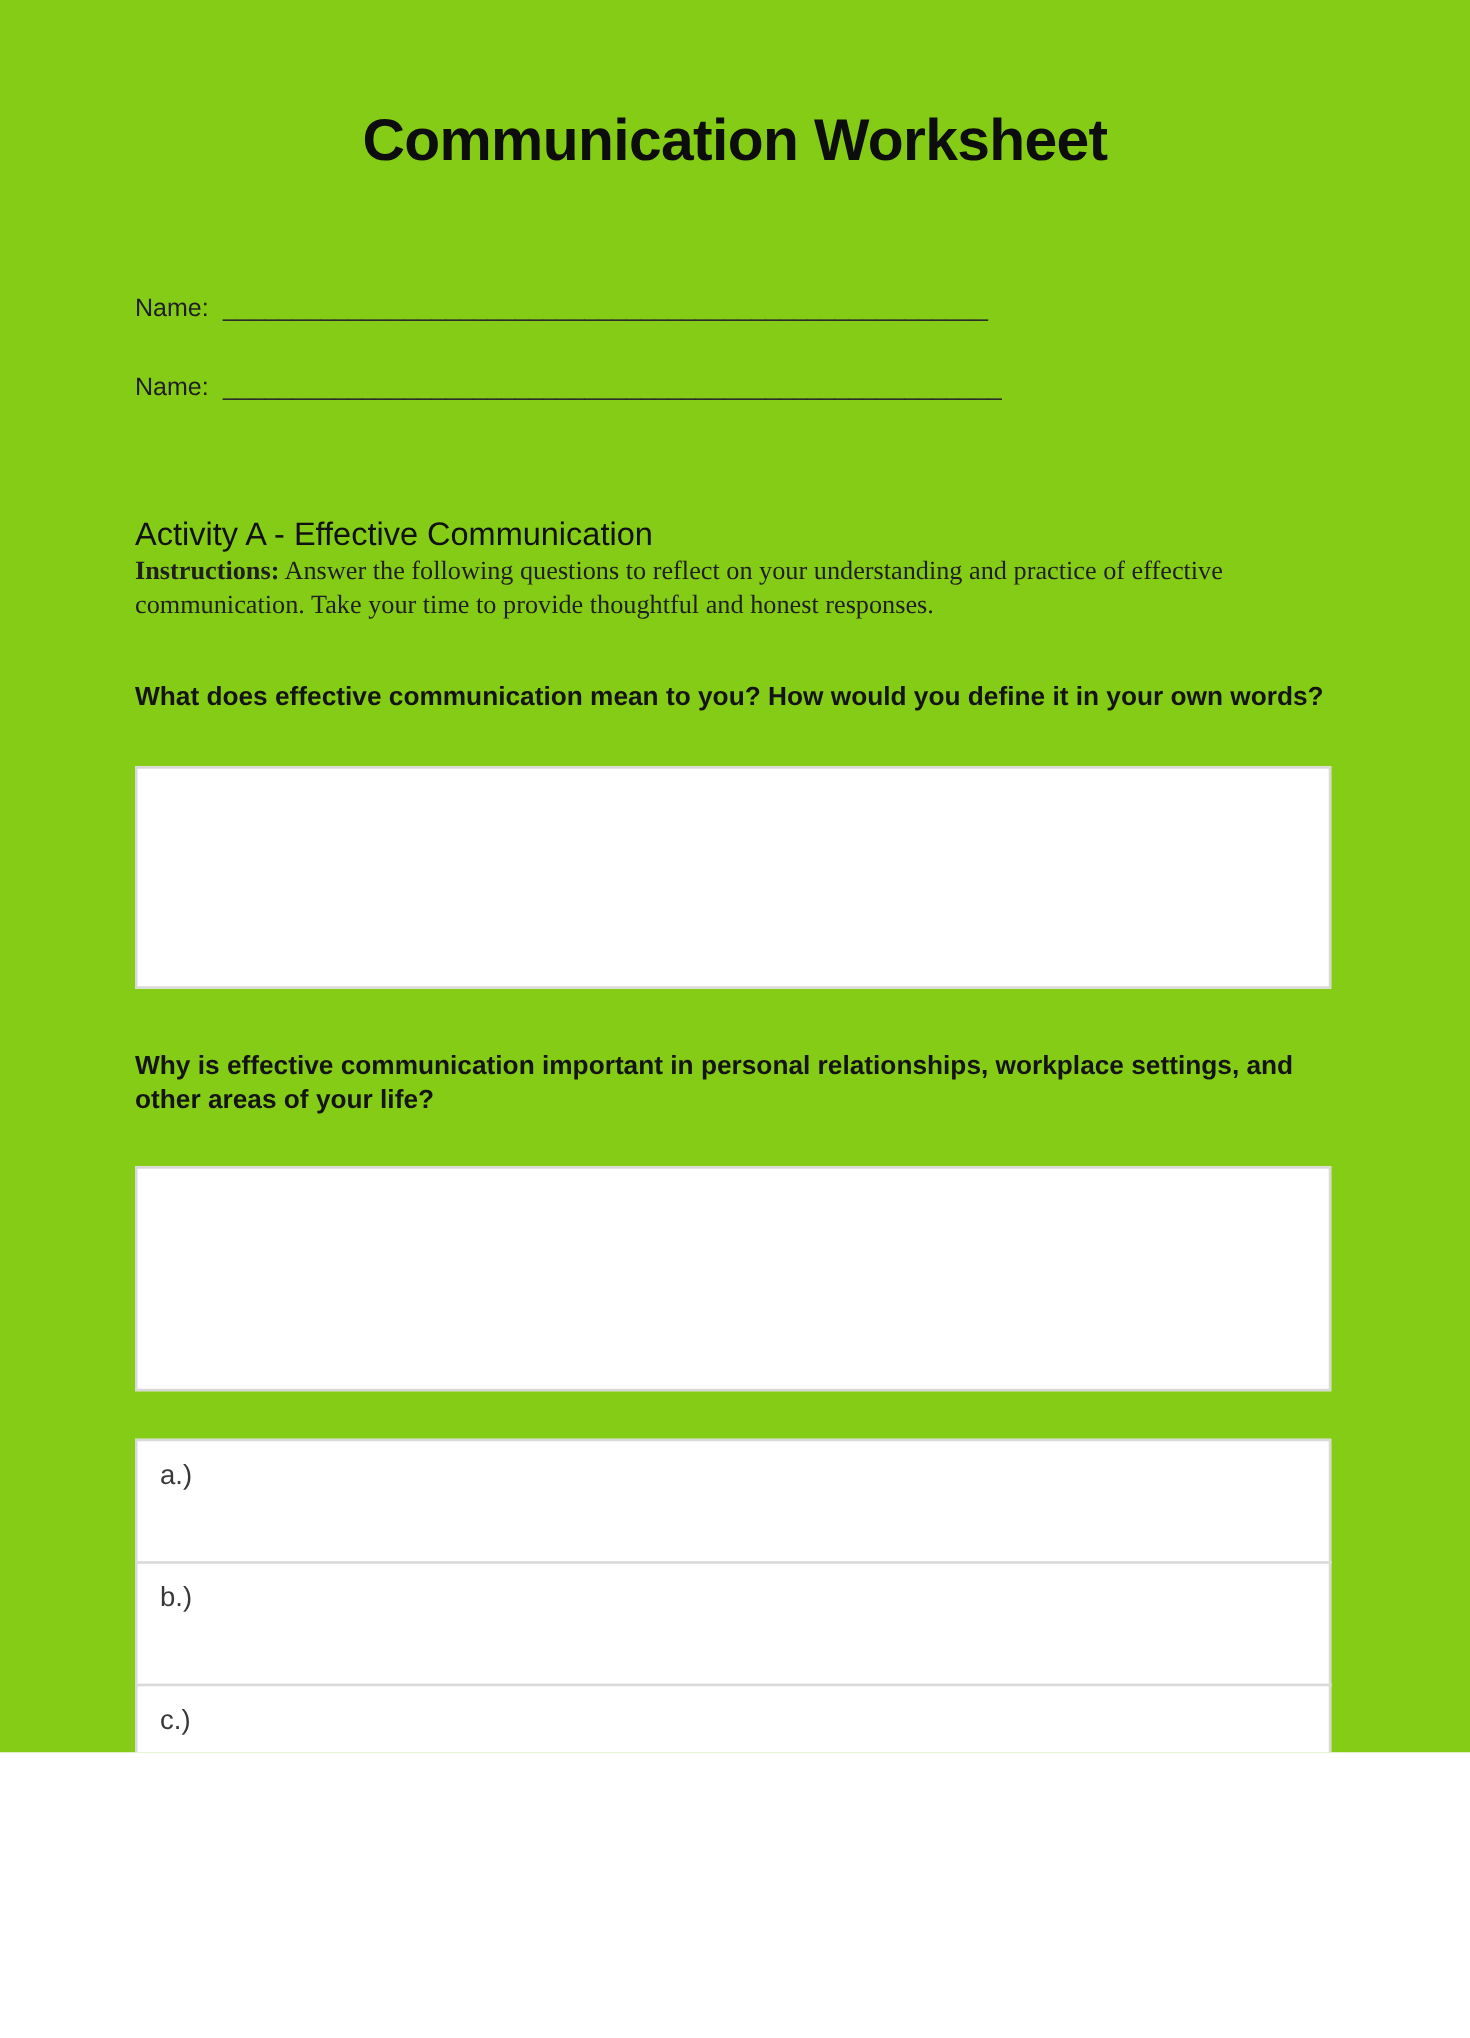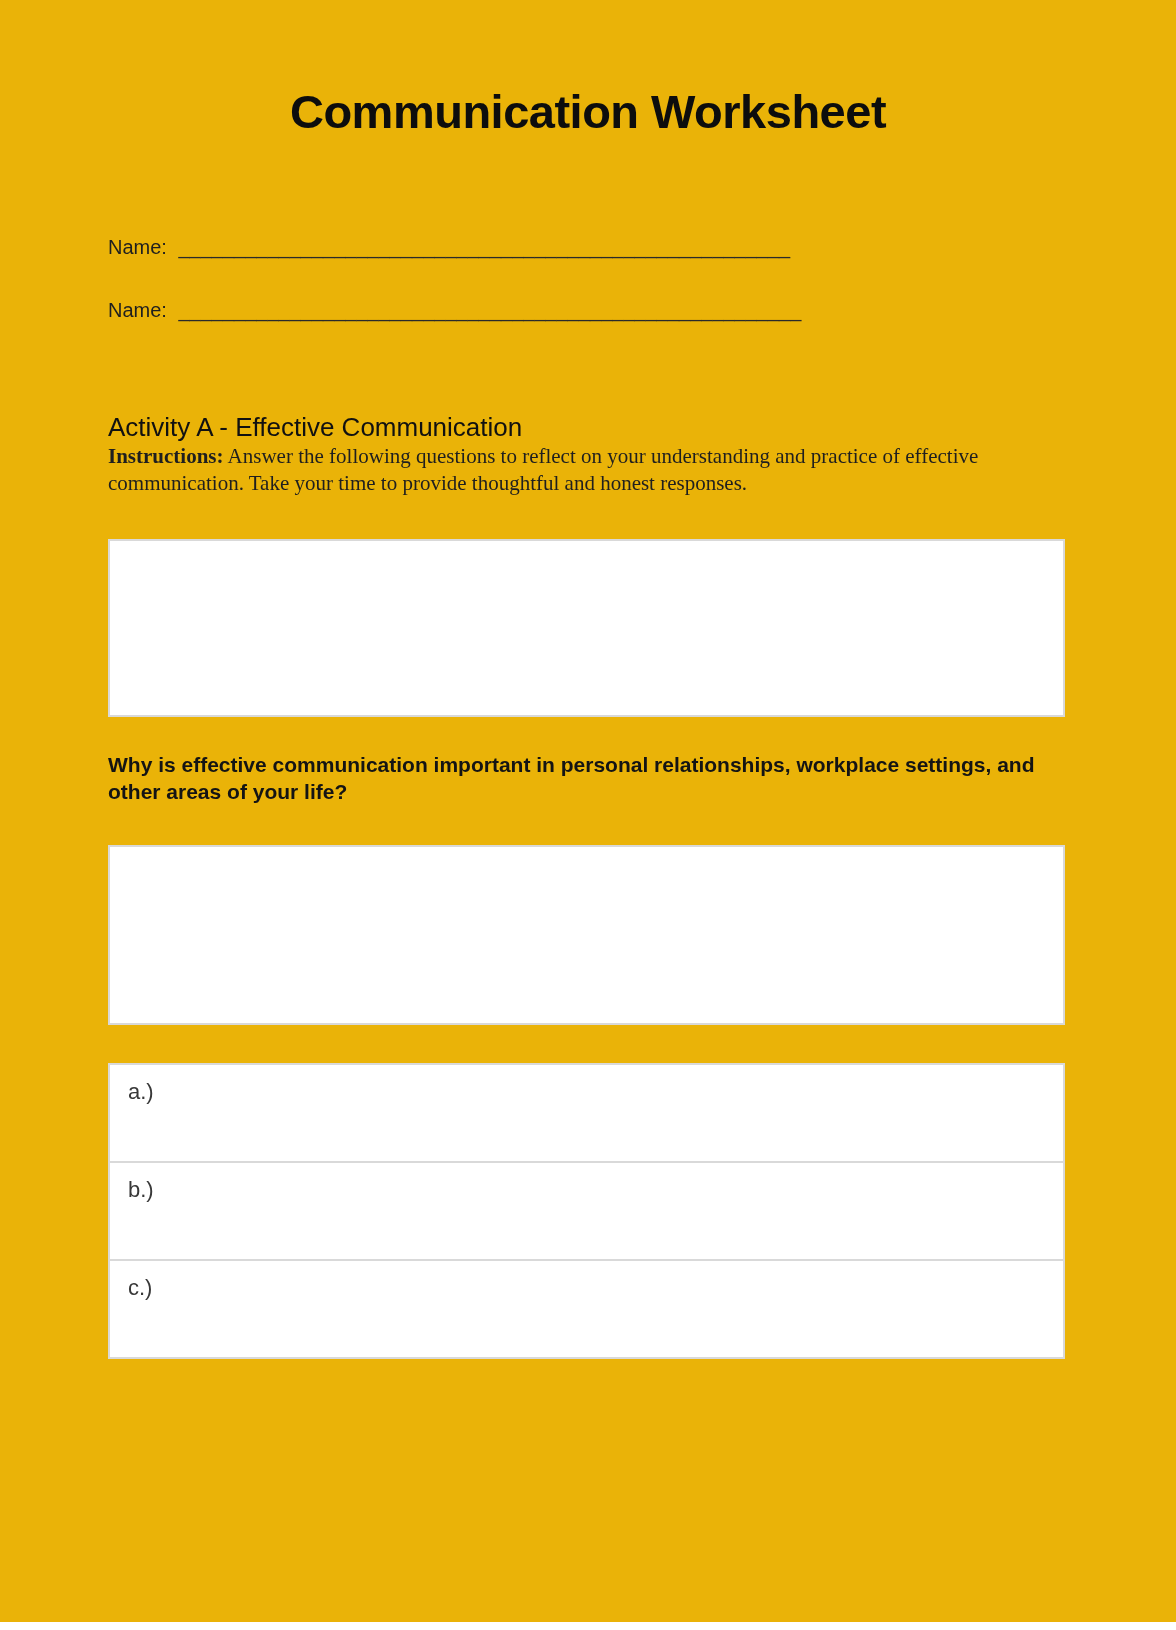--- a/index.html
+++ b/index.html
@@ -5,22 +5,22 @@
     * { margin: 0; padding: 0; box-sizing: border-box; }
     html, body { background: #ffffff; }
     body {
       font-family: "Liberation Sans", "DejaVu Sans", sans-serif;
       color: #1f1f1f;
       -webkit-font-smoothing: antialiased;
     }
     .page {
       position: relative;
       width: 1176px;
-      height: 1622px;
-      background: #eab308;
+      height: 1402px;
+      background: #84cc16;
       overflow: hidden;
     }
     .content { margin-left: 108px; margin-right: 111px; }
 
     .doc-title {
       margin-top: 84px;
       text-align: center;
       font-size: 47px;
       line-height: 56px;
       font-weight: bold;
@@ -59,21 +59,21 @@
     }
     .instructions .bold-label { font-weight: bold; }
 
     .question {
       font-size: 21px;
       line-height: 27px;
       font-weight: bold;
       color: #141414;
     }
     .question.q1 { margin-top: 47px; }
-    .question.q2 { margin-top: 34px; }
+    .question.q2 { margin-top: 48px; }
     .question.q3 { margin-top: 40px; }
 
     .answer-box {
       border: 2px solid #d9d9d9;
       background: #ffffff;
       width: 100%;
     }
     .answer-box.b1 { margin-top: 42px; height: 178px; }
     .answer-box.b2 { margin-top: 40px; height: 180px; }
 
@@ -107,20 +107,21 @@
       <span class="field-label">Name:</span>
       <span class="field-line">________________________________________________________</span>
     </div>
 
     <h2 class="section-heading">Activity A - Effective Communication</h2>
 
     <p class="instructions">
       <span class="bold-label">Instructions:</span><span> Answer the following questions to reflect on your understanding and practice of effective communication. Take your time to provide thoughtful and honest responses.</span>
     </p>
 
+    <p class="question q1">What does effective communication mean to you? How would you define it in your own words?</p>
 
     <div class="answer-box b1"></div>
 
     <p class="question q2">Why is effective communication important in personal relationships, workplace settings, and other areas of your life?</p>
 
     <div class="answer-box b2"></div>
 
 
     <div class="answer-rows">
       <div class="answer-row">

